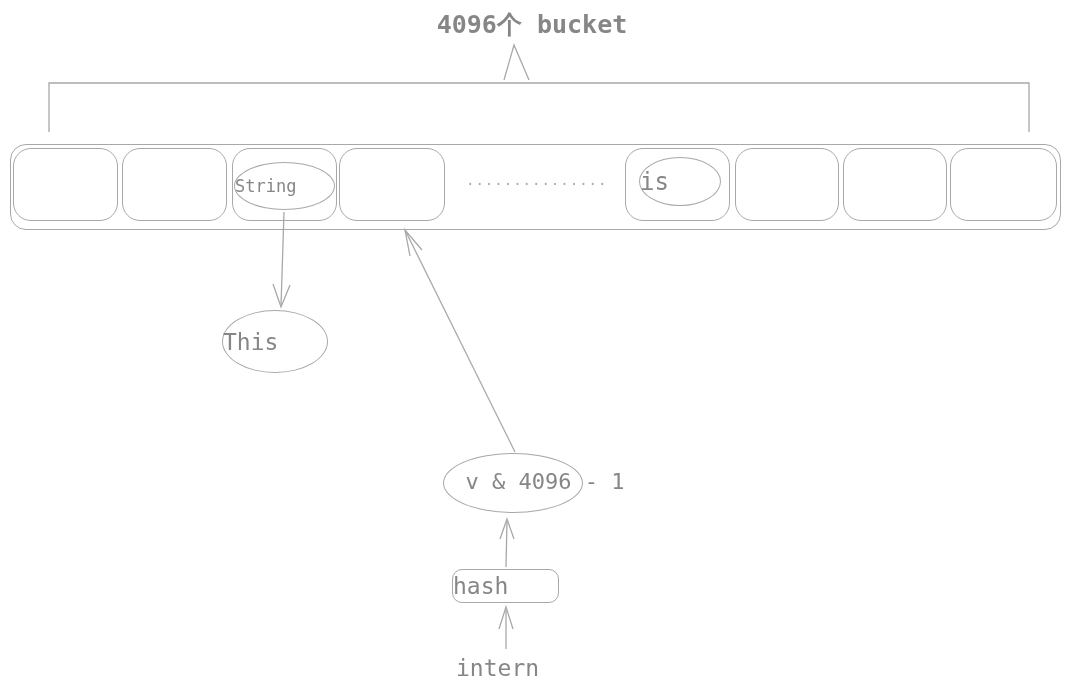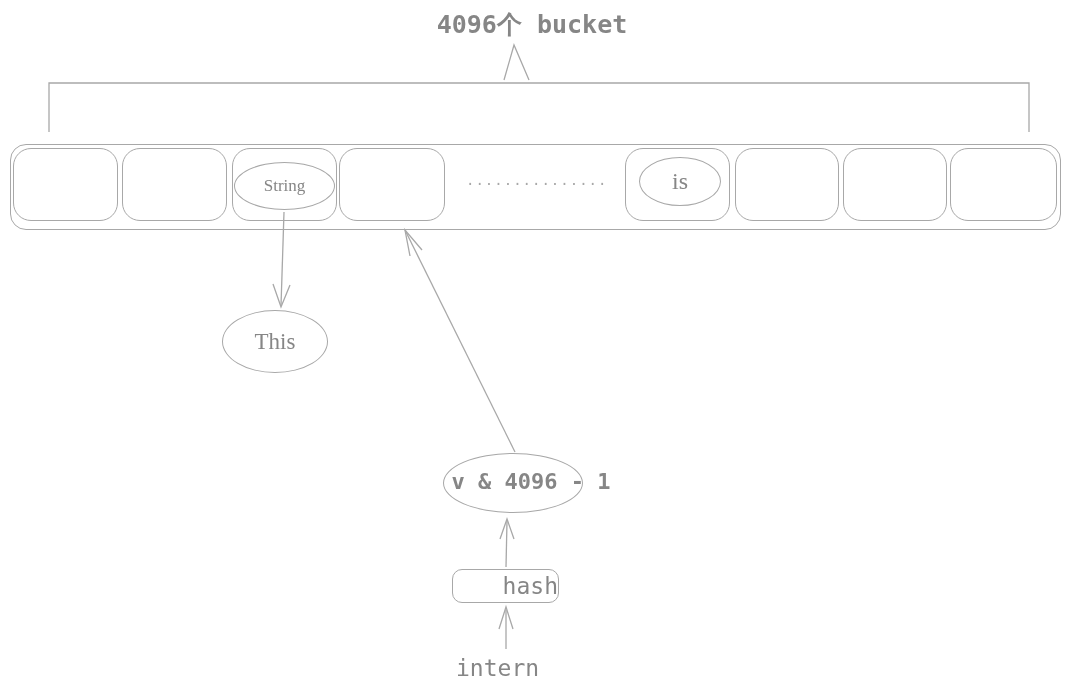--- a/index.html
+++ b/index.html
@@ -39,36 +39,35 @@
   .b6{left:735px;width:104px;}
   .b7{left:843px;width:104px;}
   .b8{left:950px;width:107px;}
   .dots{
     left:466px;top:172px;width:120px;height:20px;
     font-size:14px;color:var(--line);letter-spacing:1px;
     text-align:center;white-space:nowrap;
   }
   .ellipse{
     border:1.3px solid var(--line);border-radius:50%;
-    display:flex;align-items:center;justify-content:center;
+    display:flex;align-items:center;justify-content:flex-start;
     position:absolute;
-    font-family:Liberation Serif, serif;
   }
   .el-string{left:234px;top:162px;width:101px;height:48px;font-size:17px;}
   .el-is{left:639px;top:157px;width:82px;height:49px;font-size:24px;}
   .el-this{left:222px;top:310px;width:106px;height:63px;font-size:23px;}
   .el-index{left:443px;top:453px;width:140px;height:60px;}
   .index-text{
-    left:449px;top:469px;width:164px;height:28px;
-    font-size:22px;white-space:nowrap;text-align:center;font-weight:bold;
+    left:463px;top:469px;width:164px;height:28px;
+    font-size:22px;white-space:nowrap;text-align:center;
   }
   .hash-box{
     left:452px;top:569px;width:107px;height:34px;
     border:1.3px solid var(--line);border-radius:10px;
-    display:flex;align-items:center;justify-content:flex-end;
+    display:flex;align-items:center;justify-content:flex-start;
     font-size:23px;
   }
   .intern{
     left:456px;top:655px;width:100px;height:26px;
     font-size:23px;text-align:left;white-space:nowrap;
   }
 </style>
 </head>
 <body>
 

